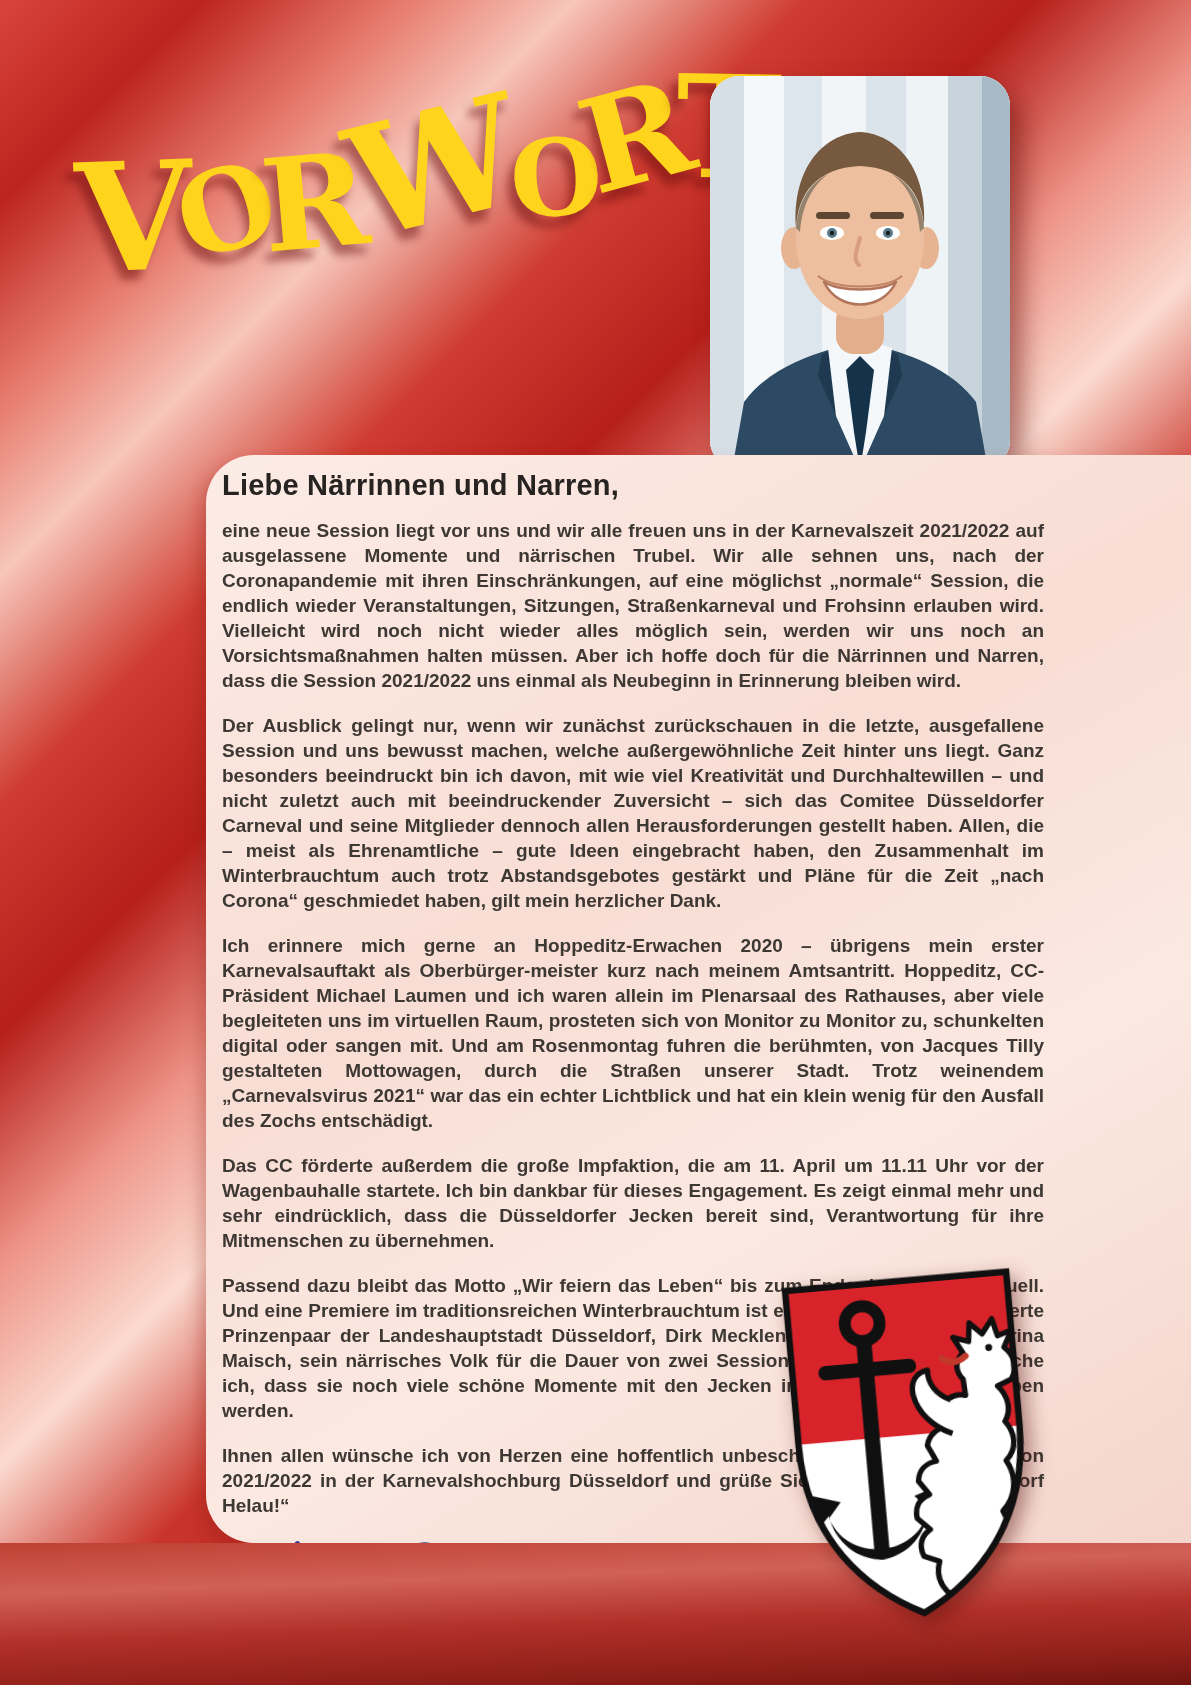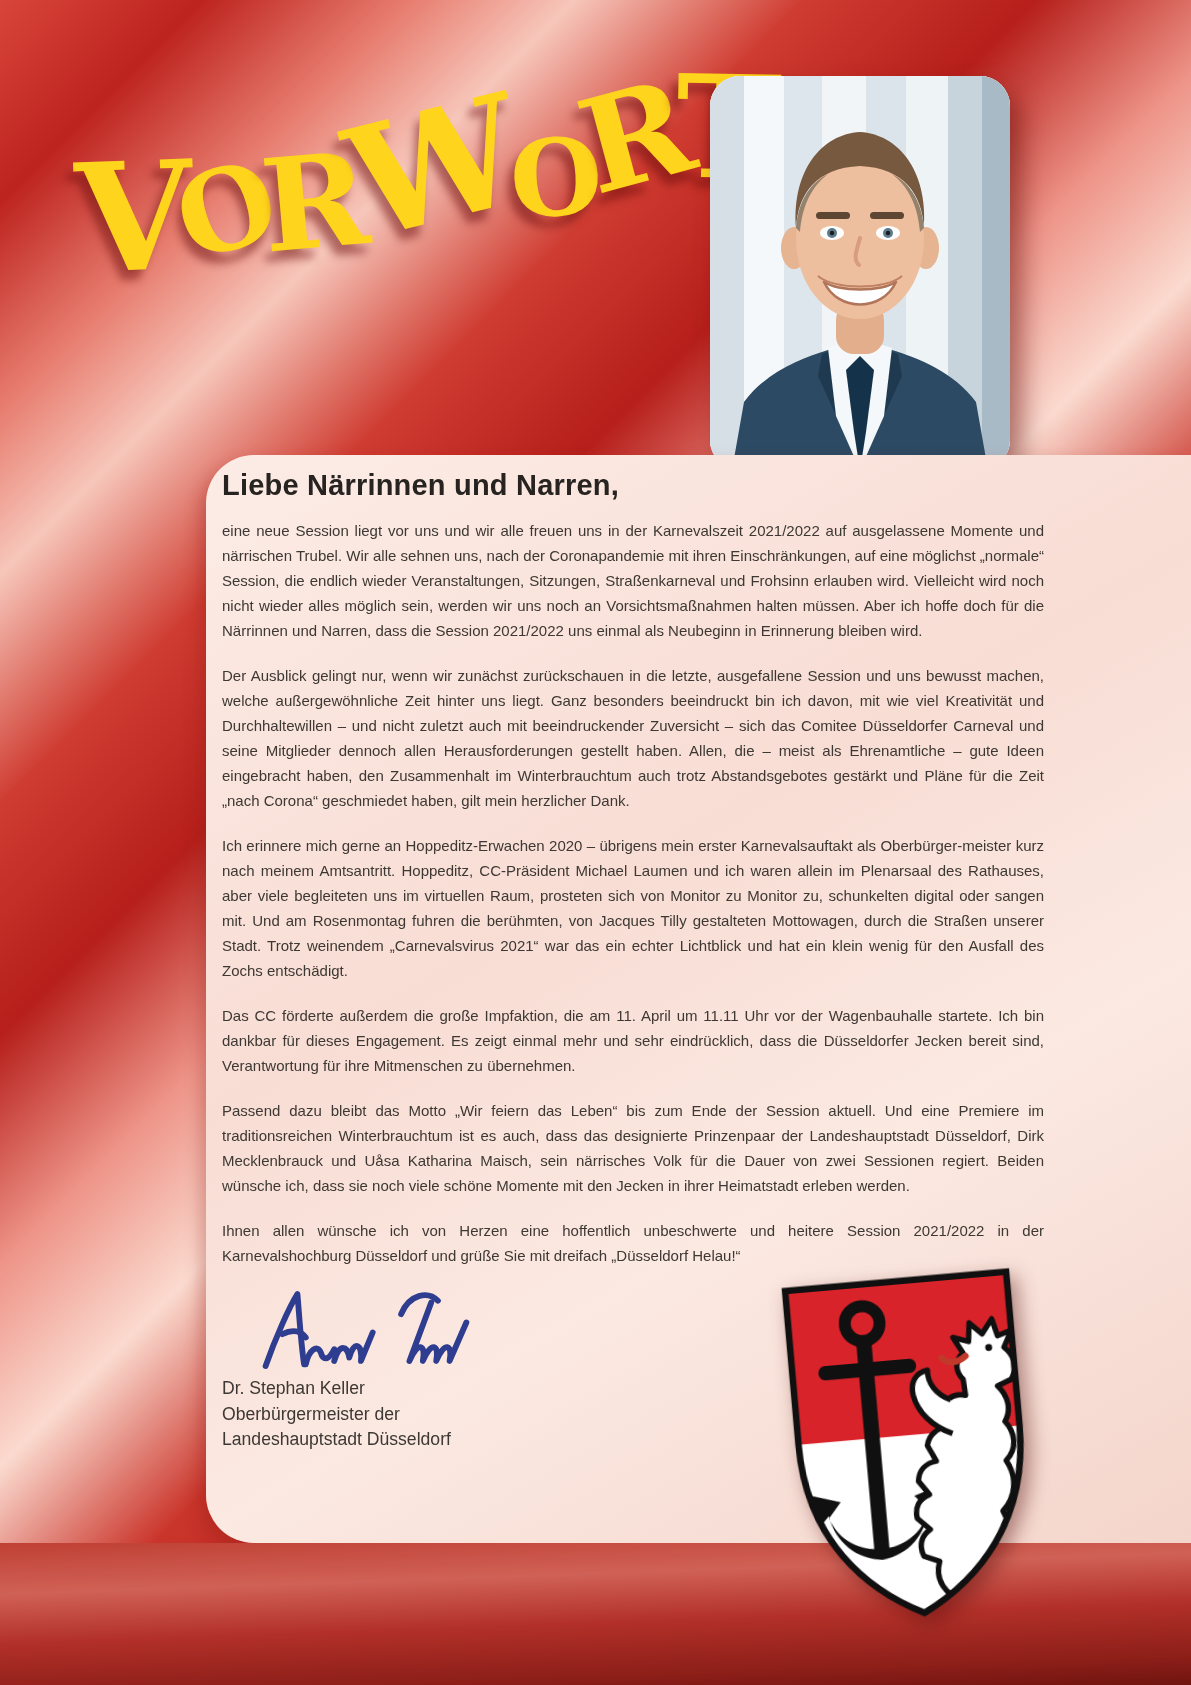--- a/index.html
+++ b/index.html
@@ -48,22 +48,22 @@
     position:absolute; left:206px; top:455px; width:985px; height:1088px;
     border-radius:48px 0 0 48px;
     background:linear-gradient(150deg,#fcece6 0%,#f8ddd4 40%,#fbe9e2 65%,#f4d5cb 100%);
     box-shadow:-6px 8px 16px rgba(140,30,20,0.30);
   }
   .content{width:822px; margin-left:16px; padding-top:14px;}
   .content h1{
     margin:0 0 16px 0; font-size:29px; font-weight:bold; color:#262321; letter-spacing:0.2px;
   }
   .content p{
-    margin:0 0 20px 0; font-size:15px; line-height:25px;
-    text-align:justify; color:#3d3833;
+    margin:0 0 20px 0; font-size:19px; line-height:25px;
+    text-align:justify; color:#3d3833;font-weight:bold;
   }
   .closing{margin-top:50px !important;}
   .sig-block{margin:-4px 0 0 14px; height:92px;}
   .signer div{font-size:17.6px; line-height:25.5px; color:#3d3833;}
 
   
   .bottom-band{
     position:absolute; left:0; right:0; top:1543px; bottom:0;
     background:linear-gradient(178deg,#c04034 0%,#d06156 28%,#b23029 55%,#8c1e18 85%,#70140f 100%);
   }

